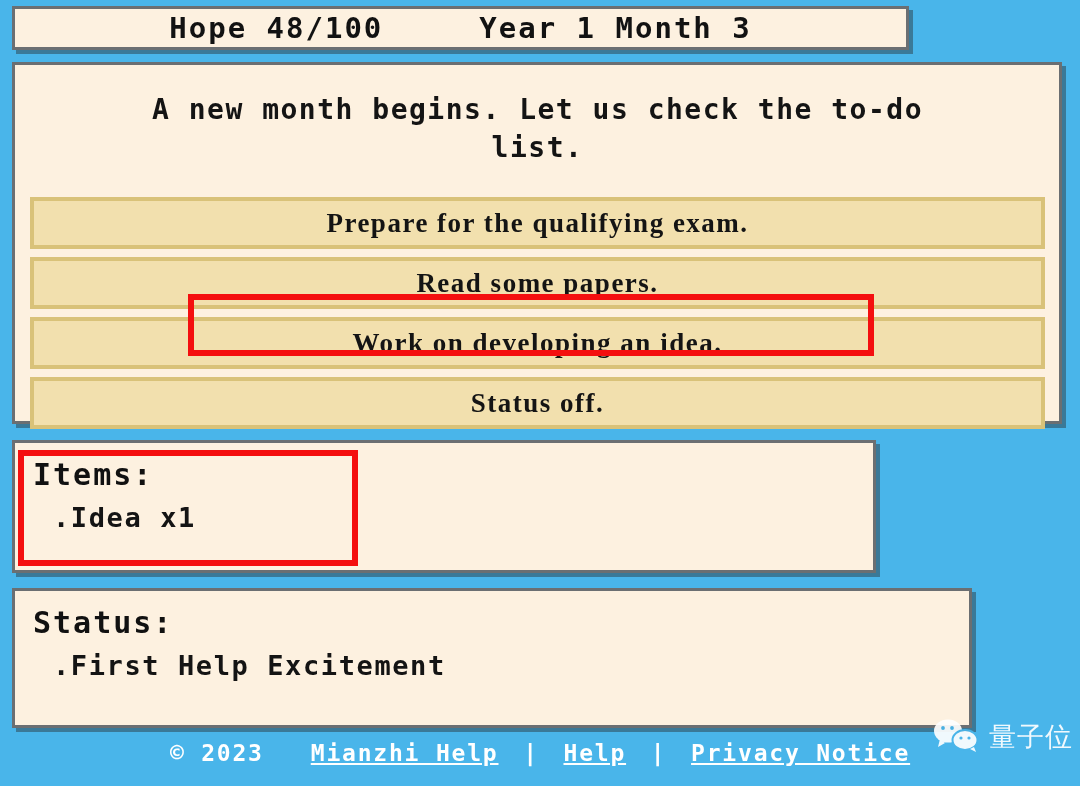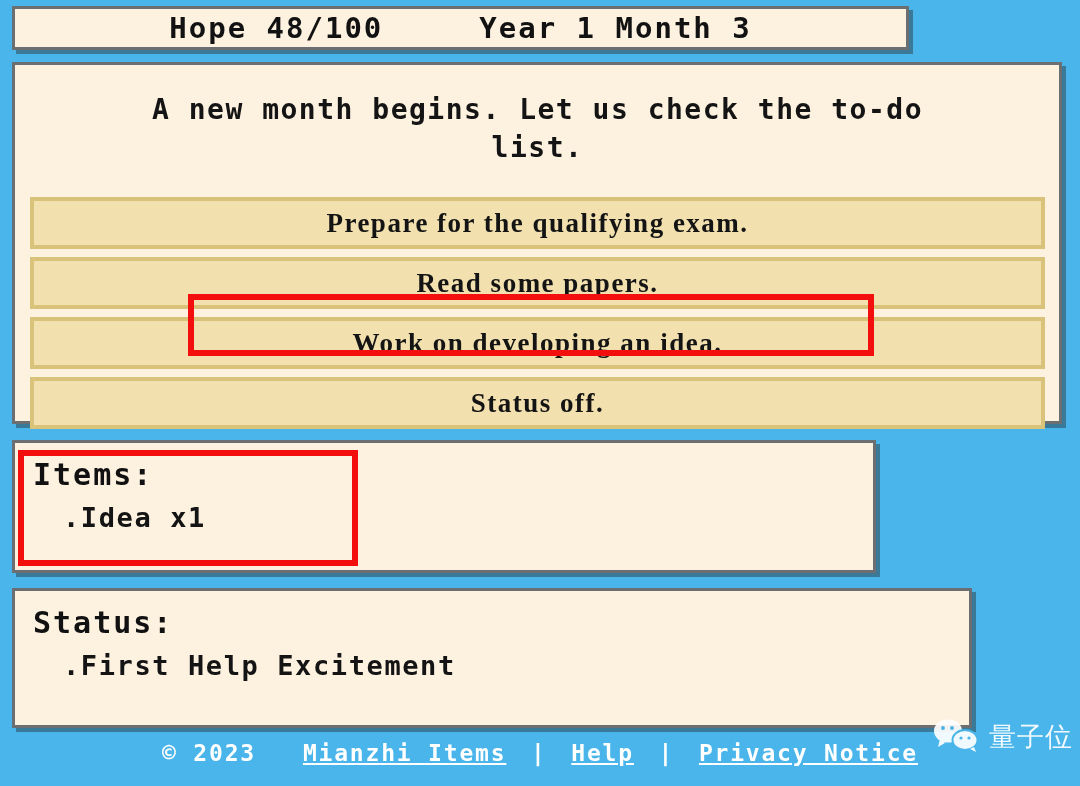--- a/index.html
+++ b/index.html
@@ -121,21 +121,21 @@
   .entry-list {
     margin: 0;
     padding: 0;
     list-style: none;
   }
   .entry {
     font-size: 27px;
     font-weight: bold;
     letter-spacing: 1.6px;
     color: #141414;
-    margin-left: 32px;
+    margin-left: 22px;
     white-space: nowrap;
   }
 
   
   .redbox {
     position: absolute;
     border: 6px solid #f40f0f;
     box-sizing: border-box;
     pointer-events: none;
     z-index: 40;
@@ -231,21 +231,21 @@
       <li class="entry">.First Help Excitement</li>
     </ul>
   </div>
 
   <div class="redbox" id="redbox-choice"></div>
   <div class="redbox" id="redbox-items"></div>
 
   <div id="footer">
     <span>© 2023</span>
     <span>&nbsp;</span>
-    <span class="flink">Mianzhi Items</span>
+    <span class="flink">Mianzhi Help</span>
     <span class="sep">|</span>
     <span class="flink">Help</span>
     <span class="sep">|</span>
     <span class="flink">Privacy Notice</span>
   </div>
 
   <div id="watermark">
     <span>
       <svg width="46" height="34" viewBox="0 0 46 34" aria-hidden="true">
         <ellipse cx="15" cy="13" rx="14" ry="11.5" fill="#ffffff"></ellipse>

